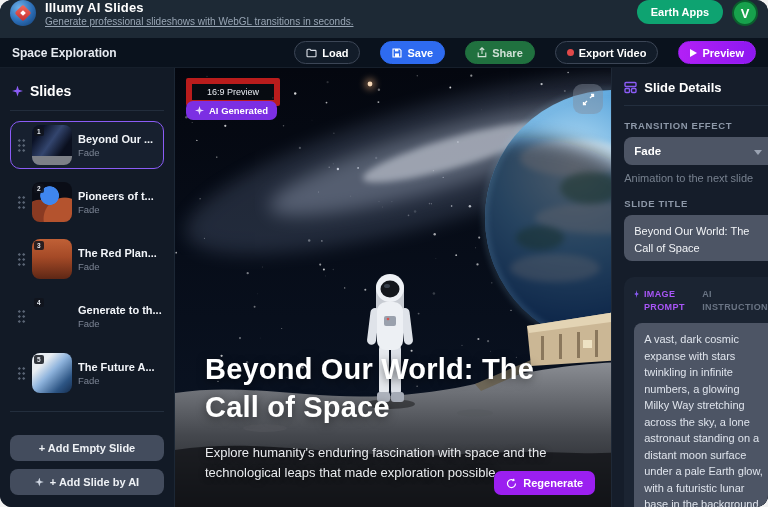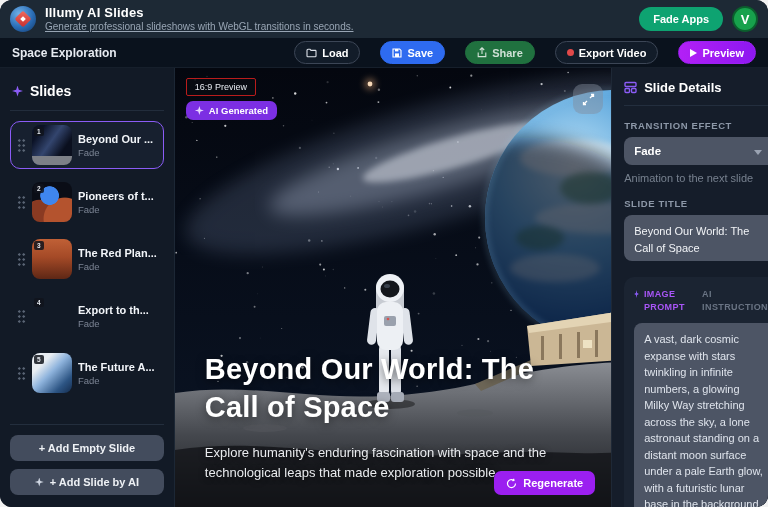--- a/index.html
+++ b/index.html
@@ -1,21 +1,21 @@
 <!DOCTYPE html>
 <html><head>
 <meta charset="utf-8">
 <style>
   * { margin:0; padding:0; box-sizing:border-box; }
   html,body { background:#f2f2f2; font-family:"Liberation Sans", sans-serif; }
   .app { width:768px; height:507px; border-radius:12px; overflow:hidden; position:relative;
          background:#0d1420; color:#e8ecf2; }
 
   
-  .hdr { height:38px; background:#1d2935; display:flex; align-items:center; gap:9px; padding:0 10px; }
+  .hdr { height:38px; background:#1d2935; display:flex; align-items:flex-start; gap:9px; padding:0 10px; }
   .logo { width:26px; height:26px; border-radius:50%; position:relative; flex:0 0 auto;
           background:radial-gradient(circle at 35% 30%, #6fb1e8, #2a6cb5 55%, #133a6b); }
   .logo::before { content:""; position:absolute; left:7px; top:7px; width:12px; height:12px;
           background:linear-gradient(135deg,#f26a5e,#c62f2f); transform:rotate(45deg); border-radius:2px; }
   .logo::after { content:""; position:absolute; left:11px; top:11px; width:4px; height:4px; background:#fff; transform:rotate(45deg); }
   .hdr-titles { display:flex; flex-direction:column; line-height:1.25; }
   .app-title { font-size:13px; font-weight:bold; color:#fff; letter-spacing:.2px; }
   .tagline { font-size:10px; color:#98a5b4;text-decoration:underline; }
   .hdr-spacer { flex:1; }
   .more-apps { background:#0ea371; color:#fff; font-size:11px; font-weight:bold; border:none;
@@ -59,30 +59,30 @@
              radial-gradient(circle at 82% 92%, #b4532e 0 42%, rgba(0,0,0,0) 44%),
              radial-gradient(circle at 18% 80%, #8a3a22 0 30%, rgba(0,0,0,0) 32%), #0a0d16; }
   .thumb-3 { background:linear-gradient(180deg,#c06036 0%,#a54a27 45%,#5e2715 100%); }
   .thumb-4 { background:radial-gradient(circle at 85% 12%, #0a0d16 0 18%, rgba(0,0,0,0) 20%),
              linear-gradient(172deg,#b97a4e 8%,#e2b088 28%,#96552f 50%,#cf9а6а 0),
              linear-gradient(172deg,#b97a4e 8%,#e2b088 30%,#96552f 52%,#c89062 72%,#6e3c26 100%); }
   .thumb-5 { background:linear-gradient(135deg,#e8edf2 0 26%,#8fb4dd 48%,#2d5584 78%,#142c4e 100%); }
   .s-meta { display:flex; flex-direction:column; min-width:0; }
   .s-title { font-size:11px; font-weight:bold; color:#f2f5f9; white-space:nowrap; }
   .s-fade { font-size:9.5px; color:#7b8494; margin-top:2px; }
-  .sb-foot { margin-top:auto; border-top:1px solid #232e3d; padding-top:10px; display:flex; flex-direction:column; gap:8px; }
+  .sb-foot { margin-top:auto; border-top:1px solid #232e3d; padding-top:23px; display:flex; flex-direction:column; gap:8px; }
   .add-btn { height:26px; background:#434c5d; border:none; border-radius:8px; color:#eef1f5; font-size:11px;
              font-weight:bold; display:flex; align-items:center; justify-content:center; gap:6px; cursor:pointer; }
   .add-btn .sparkle { width:9px; height:9px; background:#cfd6e2; }
 
   
   .pv { width:446px; position:relative; background:#000; overflow:hidden; }
   .pv svg.scene { position:absolute; inset:0; display:block; }
-  .badge-ratio { position:absolute; left:11px; top:10px; background:rgba(8,12,18,.72); border:1px solid #b91c1c;
-                 color:#e8ecf2; font-size:9px; padding:3px 8px; border-radius:2px; }
+  .badge-ratio { position:absolute; left:11px; top:10px; background:rgba(8,12,18,.72); border:6px solid #b91c1c;
+                 color:#e8ecf2; font-size:9px; padding:3px 15px; border-radius:2px; }
   .badge-ai { position:absolute; left:11px; top:33px; background:#7c2fe3; color:#fff; font-size:9.5px; font-weight:bold;
               padding:4px 9px; border-radius:7px; display:flex; align-items:center; gap:5px; }
   .badge-ai .sparkle { width:9px; height:9px; background:#e6d5ff; }
   .expand-btn { position:absolute; right:8px; top:16px; width:30px; height:30px; border-radius:9px;
                 background:rgba(130,140,155,.45); border:none; cursor:pointer; display:flex; align-items:center; justify-content:center; }
   .pv-text { position:absolute; left:30px; right:26px; top:282px; }
   .pv-title { font-size:29px; font-weight:bold; color:#fff; line-height:1.32; letter-spacing:.2px;
               text-shadow:0 2px 10px rgba(0,0,0,.55); }
   .pv-desc { margin-top:16px; font-size:13px; color:#e9ebee; line-height:1.6; max-width:370px; text-shadow:0 1px 6px rgba(0,0,0,.6); }
   .regen { position:absolute; right:16px; bottom:12px; background:#9b1ff0; border:none; color:#fff; font-size:11px;
@@ -116,21 +116,21 @@
 
 <div class="app">
 
   <div class="hdr">
     <div class="logo"></div>
     <div class="hdr-titles">
       <div class="app-title">Illumy  AI Slides</div>
       <div class="tagline">Generate professional slideshows with WebGL transitions in seconds.</div>
     </div>
     <div class="hdr-spacer"></div>
-    <button class="more-apps">Fade Apps</button>
+    <button class="more-apps">Earth Apps</button>
     <div class="avatar">V</div>
   </div>
 
   <div class="tbar">
     <div class="proj">Space Exploration</div>
     <div class="tbar-right">
       <button class="tbtn">
         <span>
             <svg width="11" height="10" viewBox="0 0 11 10">
               <path d="M1 2.2 Q1 1.2 2 1.2 L4 1.2 L5 2.4 L9.4 2.4 Q10 2.4 10 3.2 L10 8 Q10 8.8 9.2 8.8 L1.8 8.8 Q1 8.8 1 8 Z" fill="none" stroke="#dfe4ec" stroke-width="1.1"></path>
@@ -209,21 +209,21 @@
             <span class="s-fade">Fade</span>
           </div>
         </div>
 
         <div class="s-item">
           <span class="handle"></span>
           <div class="thumb thumb-4">
             <span class="t-num">4</span>
           </div>
           <div class="s-meta">
-            <span class="s-title">Export to th...</span>
+            <span class="s-title">Generate to th...</span>
             <span class="s-fade">Fade</span>
           </div>
         </div>
 
         <div class="s-item">
           <span class="handle"></span>
           <div class="thumb thumb-5">
             <span class="t-num">5</span>
           </div>
           <div class="s-meta">

